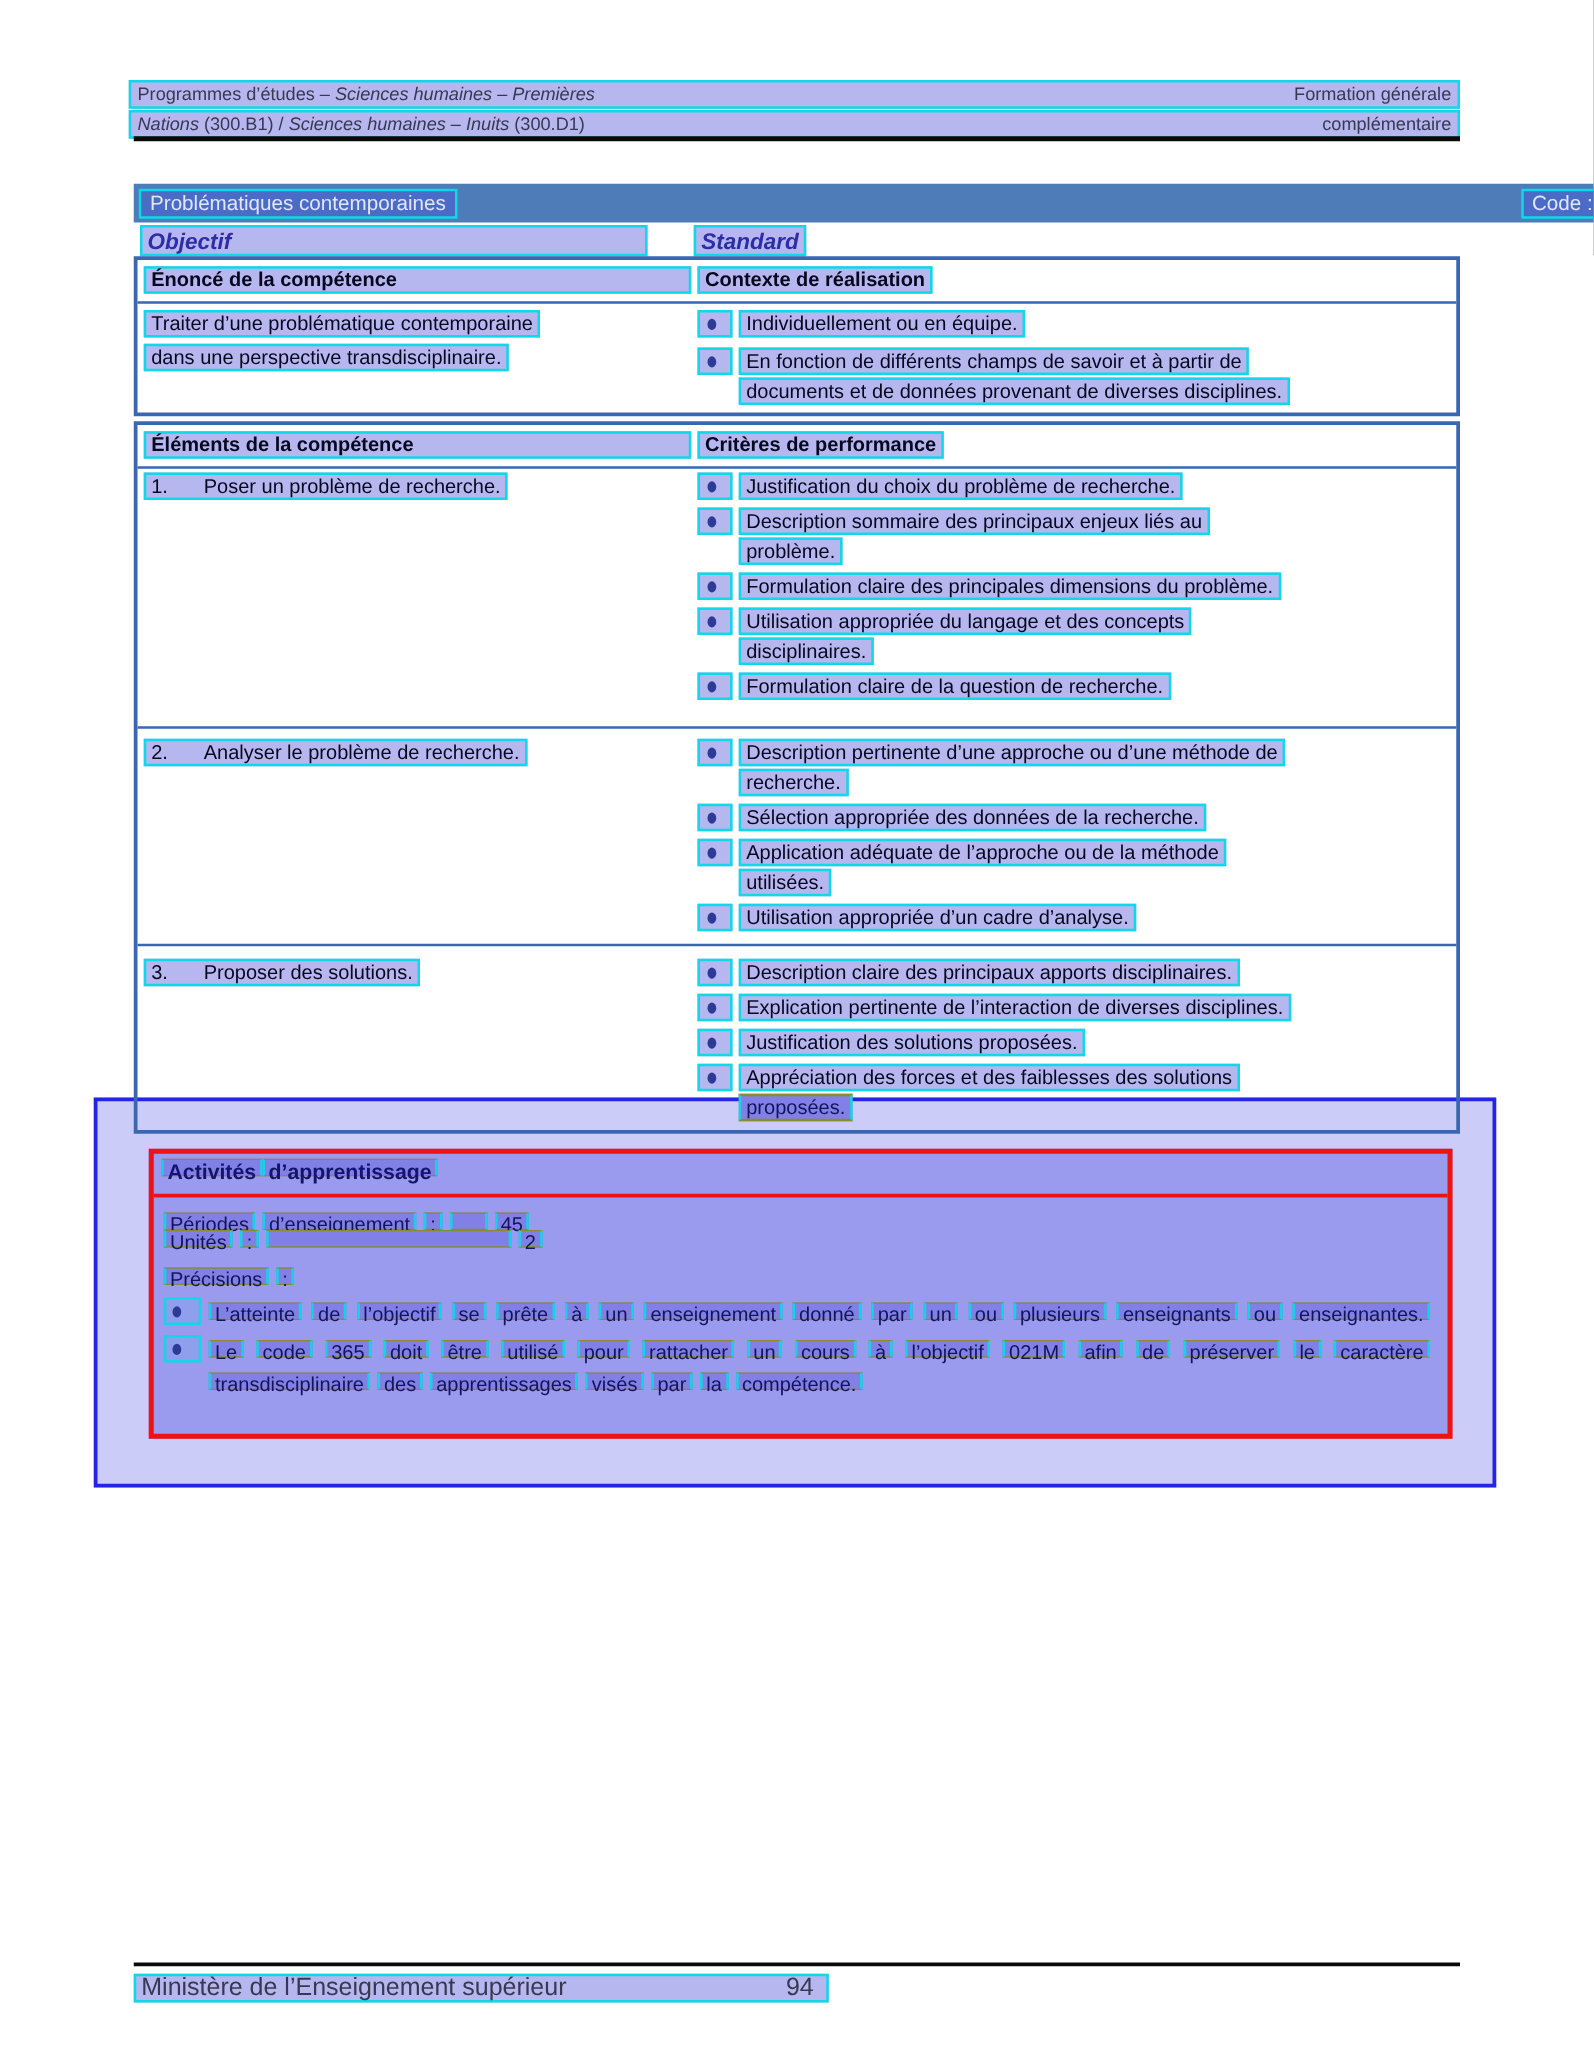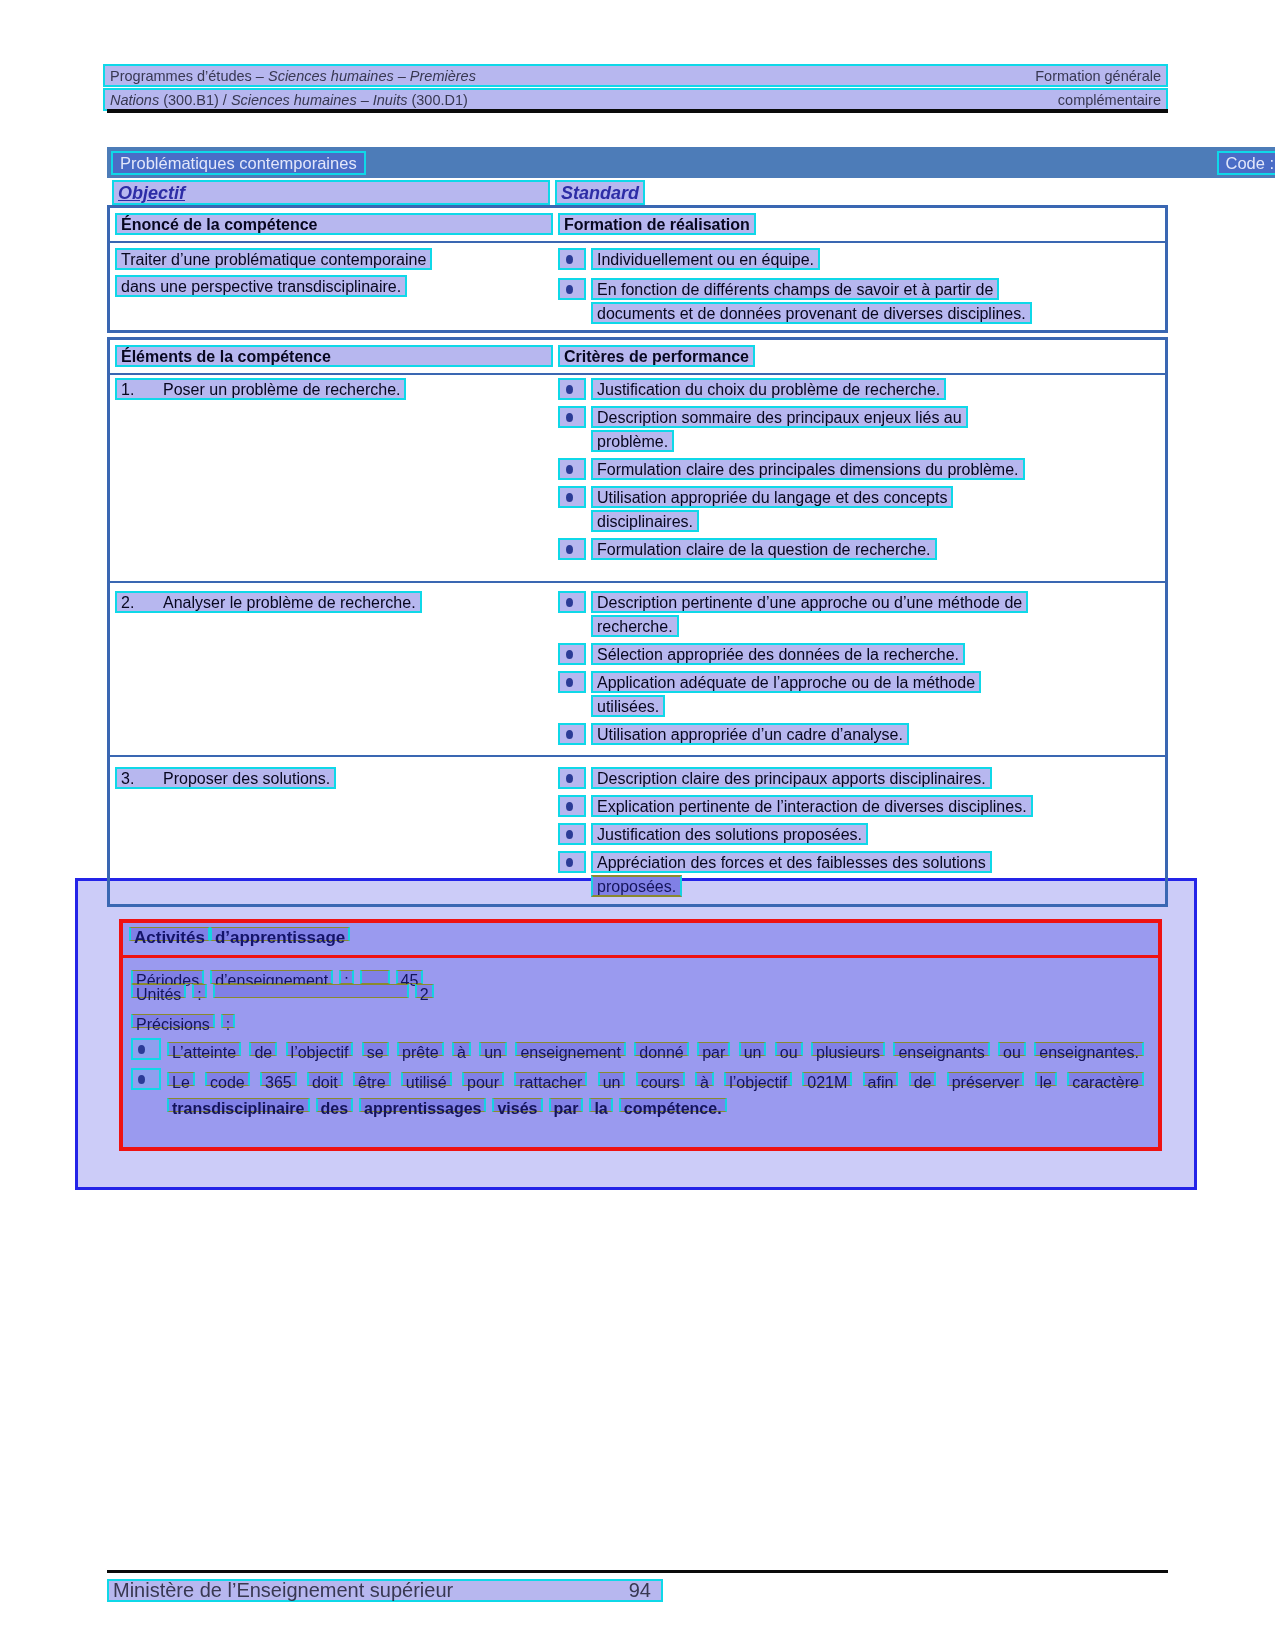--- a/index.html
+++ b/index.html
@@ -38,21 +38,21 @@
   }
   .tb-box{
     display:inline-block; box-sizing:border-box; height:24px; line-height:19px;
     padding:1px 7px 0 7px; background:#4a6cc6; border:2px solid #0fd8e8;
     color:#e2e6fa; font-size:16.5px; white-space:nowrap;
   }
   .tb-box.code{margin-right:14px;}
   
   .objstd{position:absolute; left:107px; top:180px; width:1061px; height:25px; z-index:2;}
   .objstd .hl{height:25px; line-height:20px; font-size:18px; font-weight:bold; font-style:italic; color:#2d2da6;}
-  .objstd .obj{position:absolute; left:5px; width:438px;text-decoration:underline;}
+  .objstd .obj{position:absolute; left:5px; width:406px;}
   .objstd .std{position:absolute; left:448px;}
   
   .dtable{position:absolute; left:107px; width:1061px; border:3px solid #3a67b2; box-sizing:border-box; z-index:2; background:transparent;}
   .t1{top:205px; height:128px;}
   .t2{top:337px; height:570px;}
   .thead{position:relative; height:35px; border-bottom:2px solid #3a67b2; box-sizing:border-box;}
   .th-left{position:absolute; left:5px; top:5px; width:438px; font-weight:bold;}
   .th-right{position:absolute; left:448px; top:5px; font-weight:bold;}
   .tbody1{position:relative; height:88px;}
   .left-col{position:absolute; left:5px; top:5px; width:440px;}
@@ -98,21 +98,21 @@
   .a-row.units{margin-bottom:16px;}
   .a-row.precisions{margin-bottom:10px;}
   .sp-s{width:30px;} .sp-l{width:196px;}
   .b-row{display:flex; margin-bottom:8px; align-items:center;}
   .b-mk{
     width:30px; height:22px; box-sizing:border-box; background:#8f9fee;
     border:2px solid #0fd8e8; display:flex; align-items:center; padding-left:5px;
     margin-right:6px; flex:none;
   }
   .jwords{flex:1; display:flex; justify-content:space-between;}
-  .b-cont{margin:3px 0 0 36px; display:flex; gap:6px;font-weight:bold;}
+  .b-cont{margin:3px 0 0 36px; display:flex; gap:6px;}
 </style>
 </head>
 <body>
 
 <div class="page">
 
   <div class="hl-bar" style="left:103px; top:64px; width:1065px;">
     <span id="hdr1-left"><span>Programmes d’études – </span><span class="it">Sciences humaines – Premières</span></span>
     <span>Formation générale</span>
   </div>
@@ -128,21 +128,21 @@
   </div>
 
   <div class="objstd">
     <span class="hl obj">Objectif</span>
     <span class="hl std">Standard</span>
   </div>
 
   <div class="dtable t1">
     <div class="thead">
       <span class="hl bold th-left">Énoncé de la compétence</span>
-      <span class="hl bold th-right">Formation de réalisation</span>
+      <span class="hl bold th-right">Contexte de réalisation</span>
     </div>
     <div class="tbody1">
       <div class="left-col" id="t1-left">
           <div><span class="hl">Traiter d’une problématique contemporaine</span></div>
           <div><span class="hl">dans une perspective transdisciplinaire.</span></div>
         </div>
       <div class="right-col" id="t1-right">
           <div class="grp">
             <div class="bl">
               <span class="hl mk">

